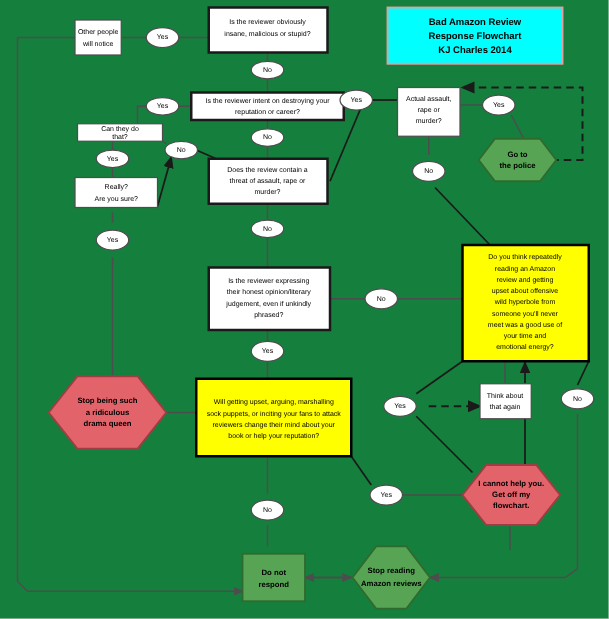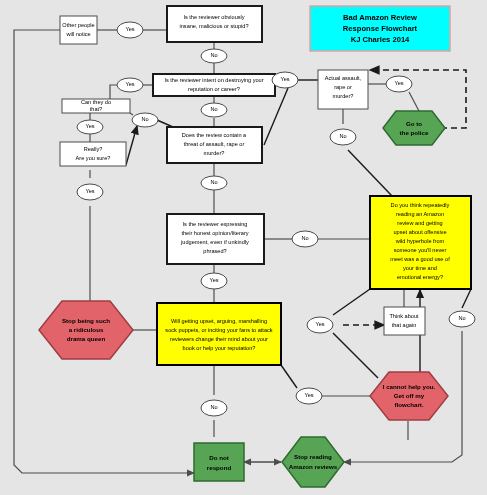--- a/index.html
+++ b/index.html
@@ -4,21 +4,21 @@
 <style>
   html, body {
     margin: 0;
     padding: 0;
     background: #ffffff;
   }
   #canvas {
     position: relative;
     width: 487px;
     height: 495px;
-    background: #e5e5e5;
+    background: #15803d;
     font-family: "Liberation Sans", sans-serif;
     overflow: hidden;
   }
   svg#flow {
     position: absolute;
     top: 0; left: 0;
     width: 487px;
     height: 495px;
   }
   .node-rect {

